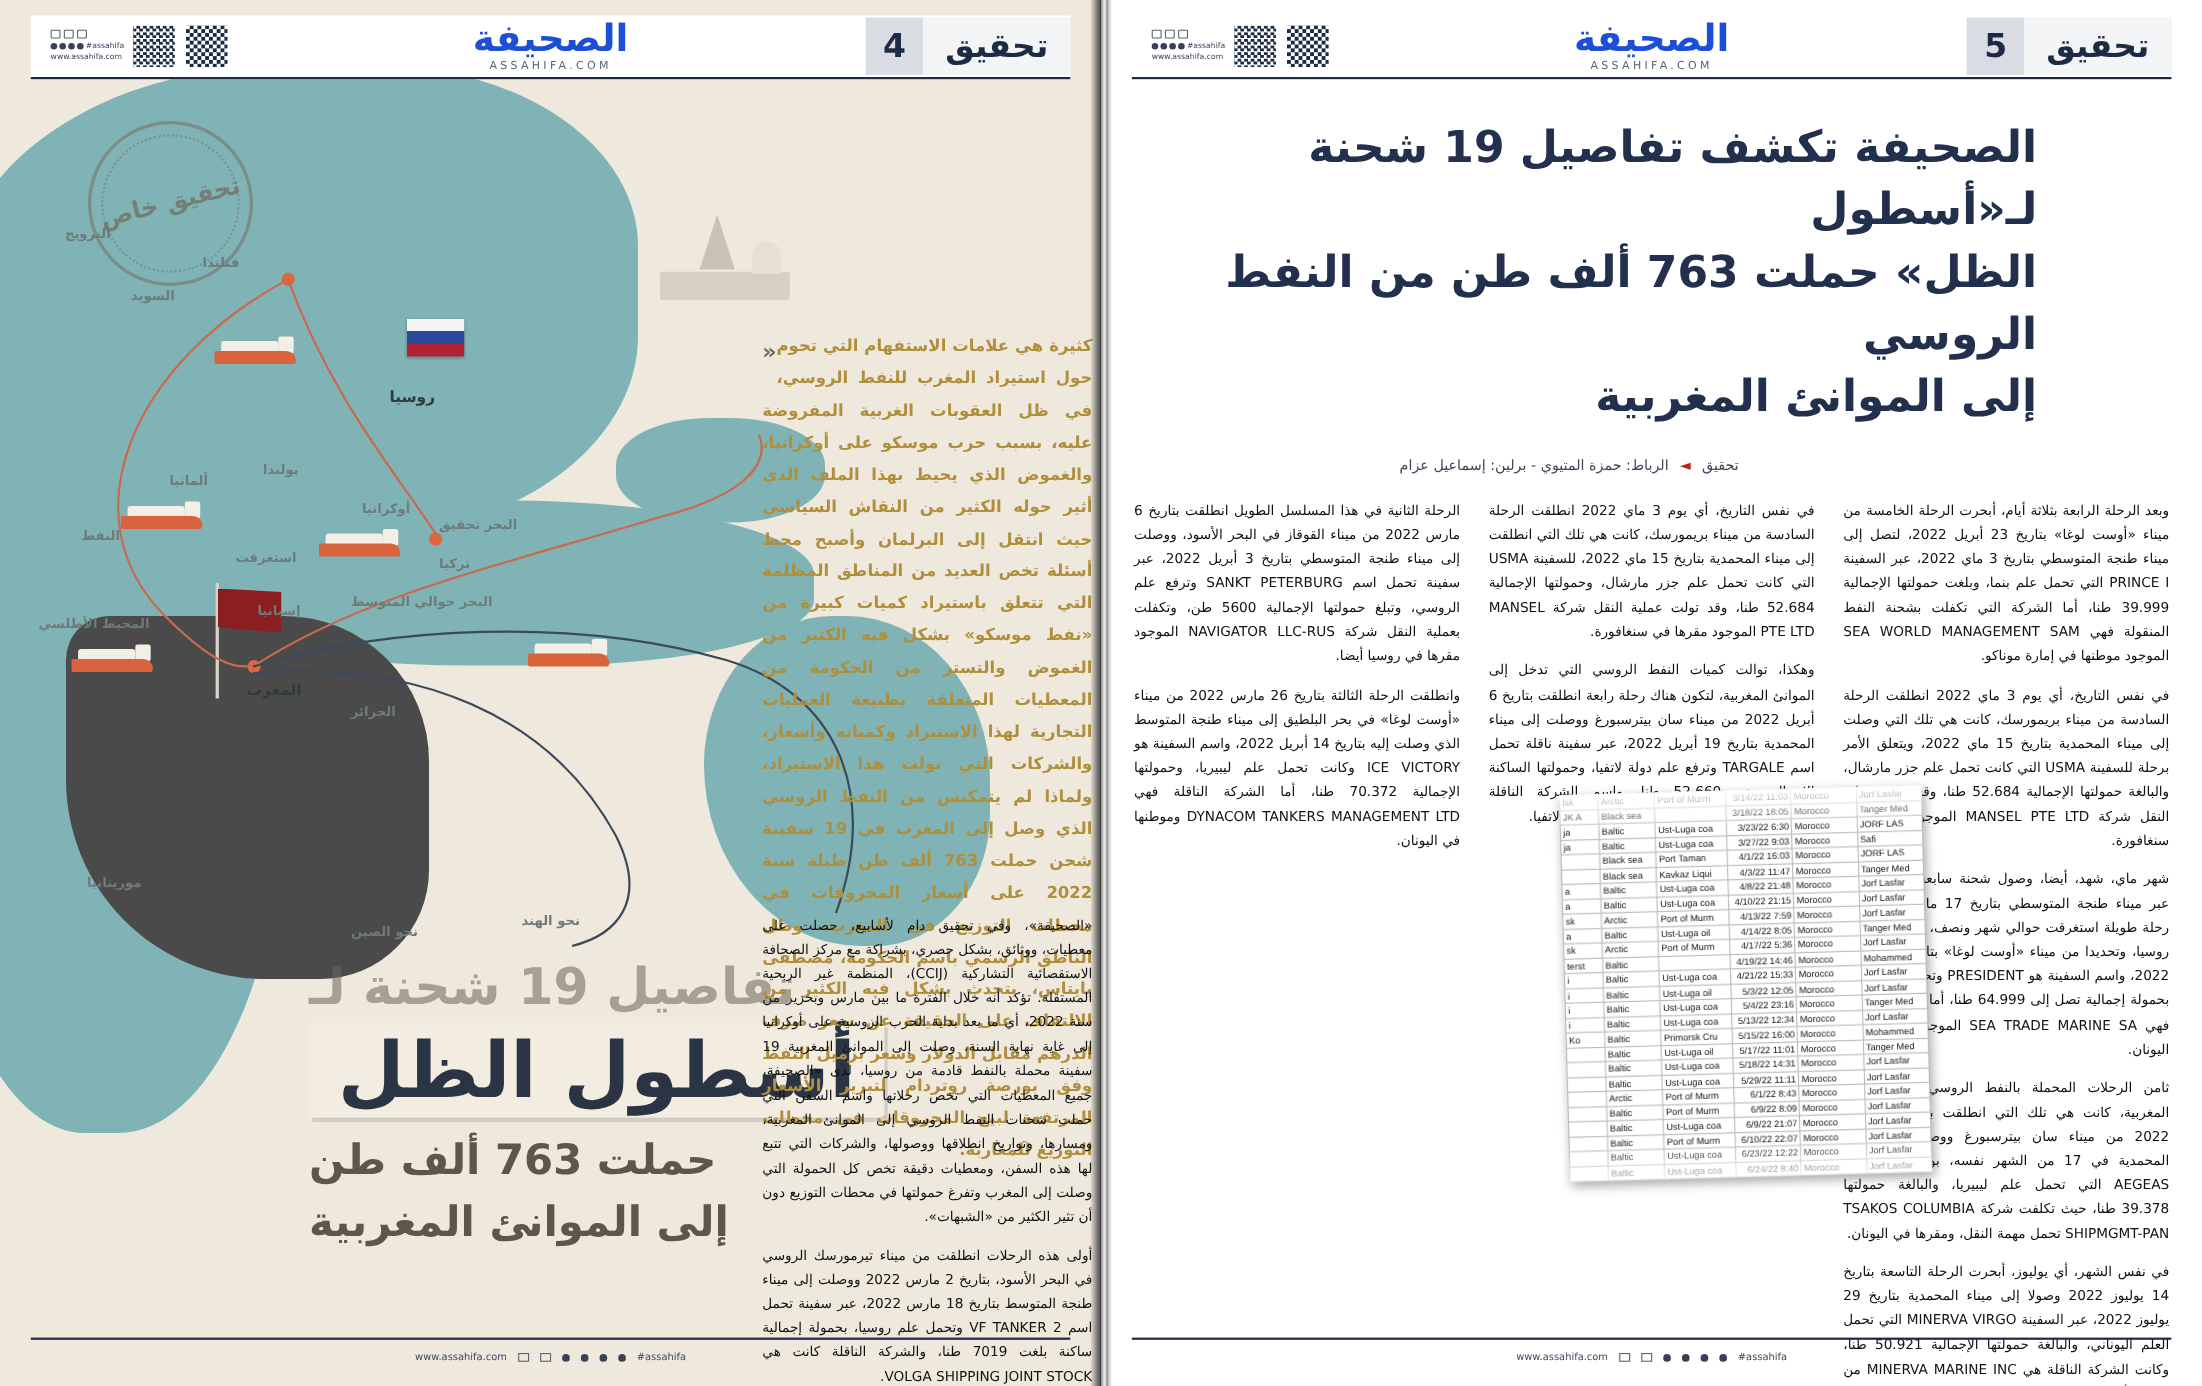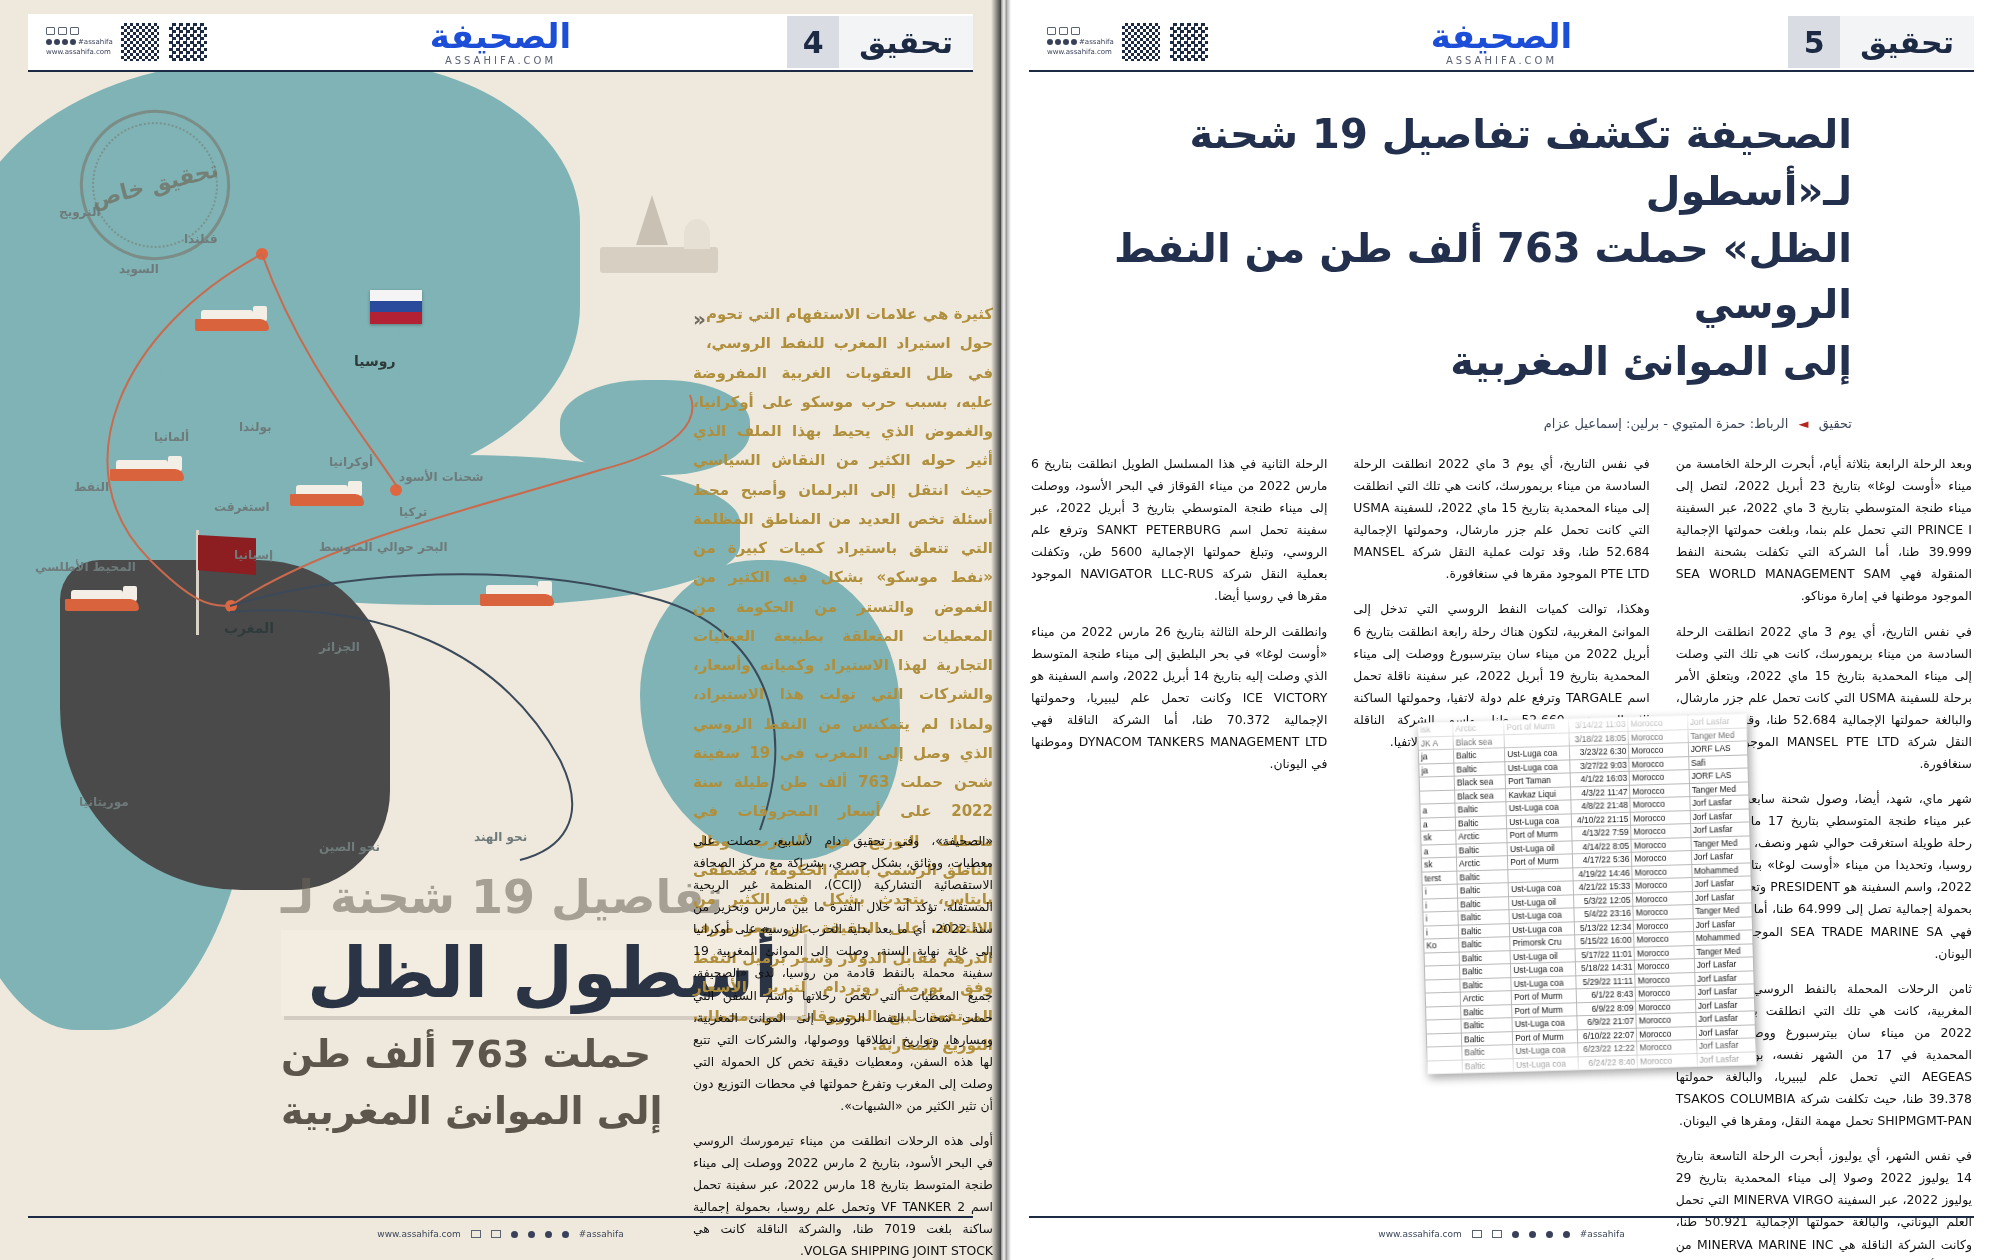--- a/index.html
+++ b/index.html
@@ -61,21 +61,21 @@
   .qr-icons i{display:block;width:9px;height:8px;border:1px solid #5b6272;border-radius:1px;font-style:normal;}
   .soc{display:flex;gap:2px;align-items:center;}
   .soc b{display:inline-block;width:6px;height:6px;border-radius:50%;background:#39415a;}
 
   
   .headline{
     margin:34px 150px 0 110px; text-align:right;
     font-size:40px; line-height:1.42; font-weight:bold; color:#22304d;
   }
   .byline{
-    margin:26px 150px 0 0; text-align:right;
+    margin:26px 150px 0 0; text-align:center;
     font-size:13px; color:#3c4659; font-family:"DejaVu Sans",sans-serif;
   }
   .byline .sep{ color:#b3271e; padding:0 6px;}
 
   
   .cols{
     display:flex; gap:26px; margin:22px 30px 0 30px; direction:rtl;
   }
   .col{ flex:1 1 0; font-size:12.4px; line-height:1.78; color:#111;
         text-align:justify; font-family:"DejaVu Sans",sans-serif;}
@@ -540,21 +540,21 @@
           <div class="map-label" style="left: 59px; top: 205px;">النرويج</div>
           <div class="map-label" style="left: 119px; top: 262px;">السويد</div>
           <div class="map-label" style="left: 239px; top: 420px;">بولندا</div>
           <div class="map-label" style="left: 329px; top: 455px;">أوكرانيا</div>
           <div class="map-label" style="left: 154px; top: 430px;">ألمانيا</div>
           <div class="map-label" style="left: 74px; top: 480px;">النفط</div>
           <div class="map-label" style="left: 214px; top: 500px;">استغرقت</div>
           <div class="map-label" style="left: 399px; top: 505px;">تركيا</div>
           <div class="map-label" style="left: 234px; top: 548px;">إسبانيا</div>
           <div class="map-label" style="left: 319px; top: 540px;">البحر حوالي المتوسط</div>
-          <div class="map-label" style="left: 399px; top: 470px;">شحنات الأسود</div>
+          <div class="map-label" style="left: 399px; top: 470px;">البحر تحقيق</div>
           <div class="map-label" style="left: -1px; top: 560px; margin-left: 36px;">المحيط الأطلسي</div>
           <div class="map-label dark" style="left: 224px; top: 620px;">المغرب</div>
           <div class="map-label" style="left: 319px; top: 640px;">الجزائر</div>
           <div class="map-label" style="left: 79px; top: 795px;">موريتانيا</div>
           <div class="map-label" style="left: 474px; top: 830px;">نحو الهند</div>
           <div class="map-label" style="left: 319px; top: 840px;">نحو الصين</div>
         </div>
 
       <div class="info-title">
         <div class="info-l1">تفاصيل 19 شحنة لـ</div>

